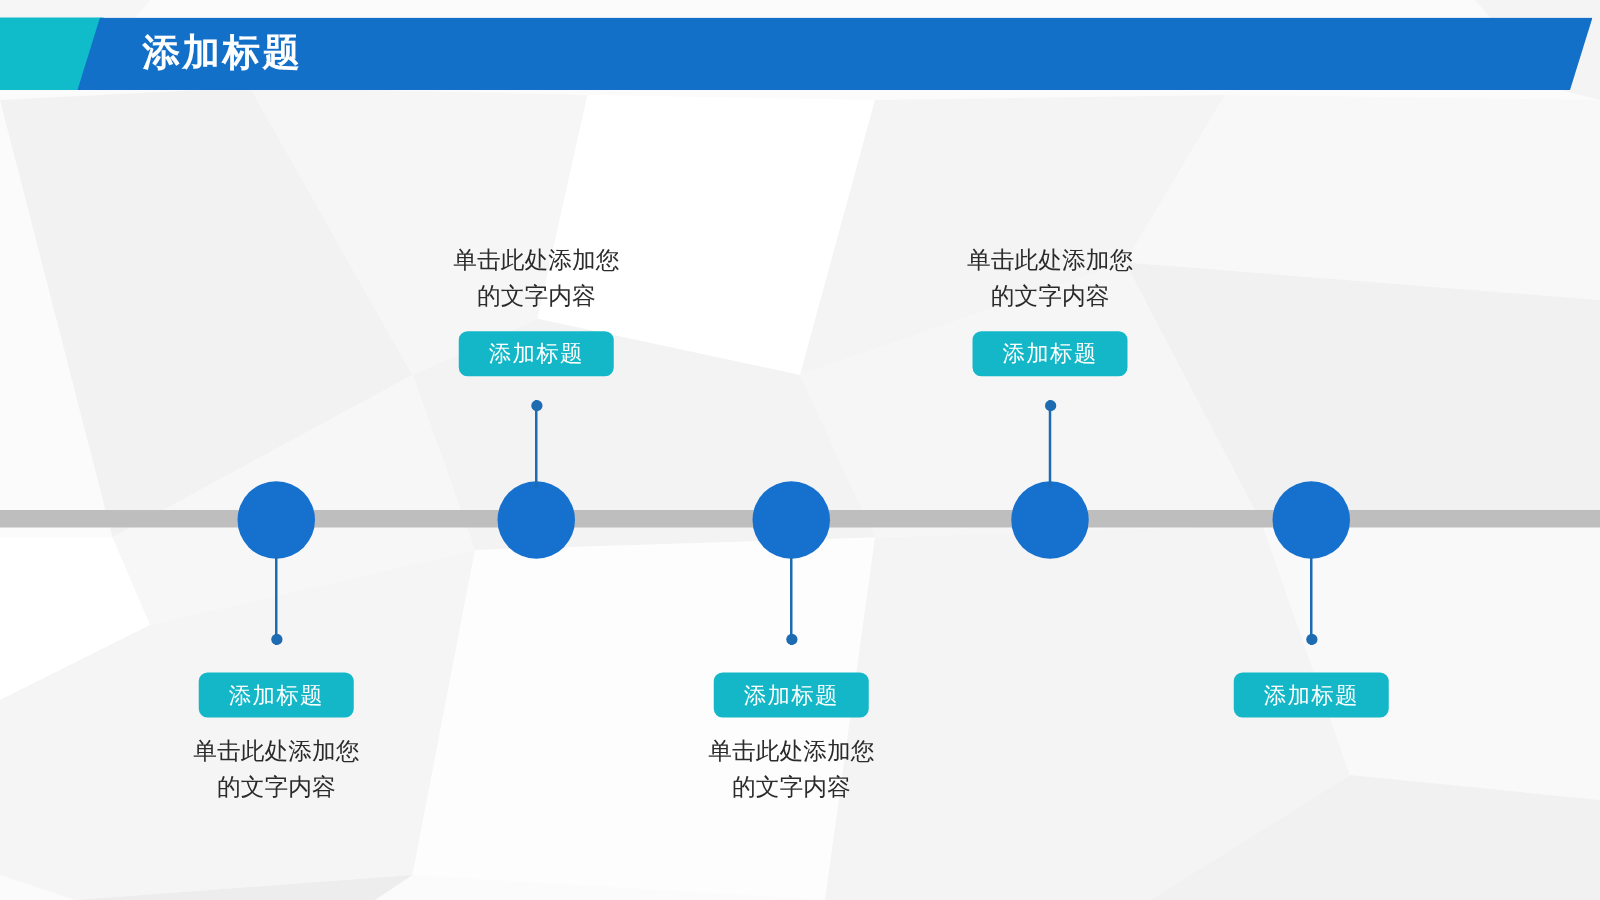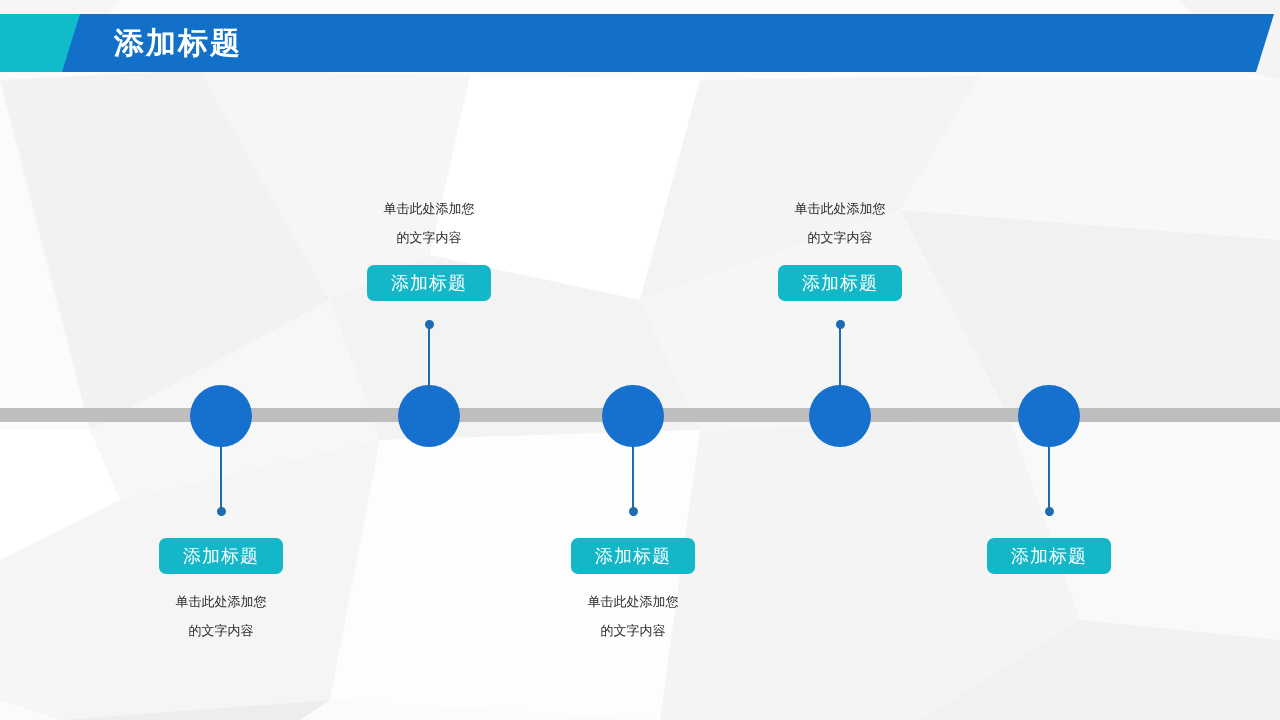--- a/index.html
+++ b/index.html
@@ -105,21 +105,21 @@
   .connector.up   .connector-dot { top: 0; }
   .connector.down .connector-dot { bottom: 0; }
 
   
   .callout {
     position: absolute;
     width: 230px;
     text-align: center;
   }
   .callout-desc {
-    font-size: 13px;
+    font-size: 19px;
     line-height: 29px;
     color: #2b2b2b;
     white-space: pre-line;
   }
   .callout-btn {
     display: inline-block;
     background: #14b7c7;
     color: #ffffff;
     font-size: 18px;
     line-height: 36px;

